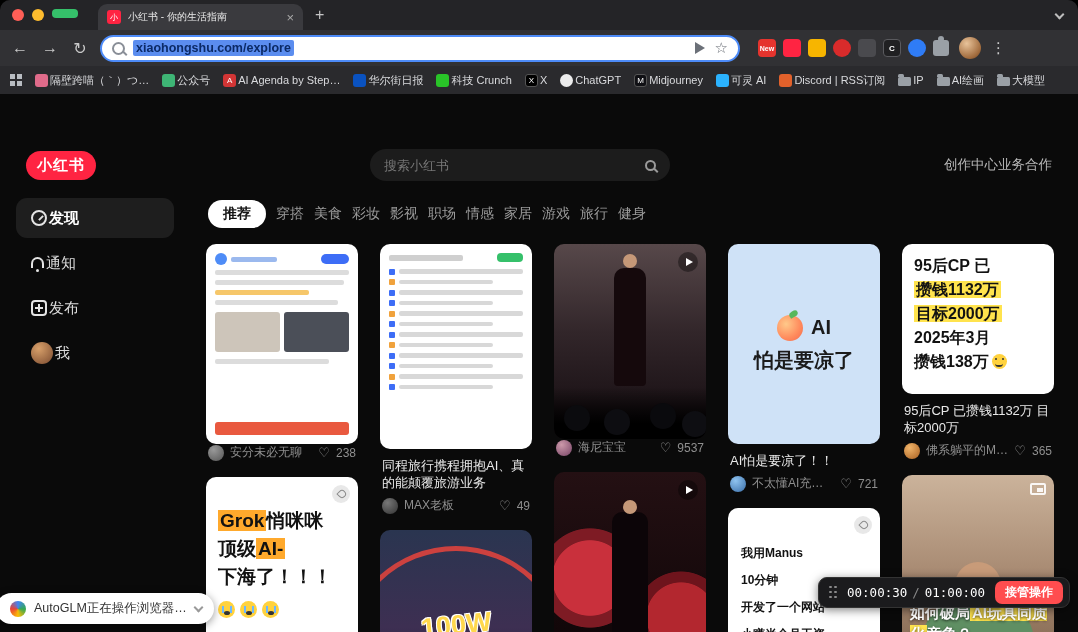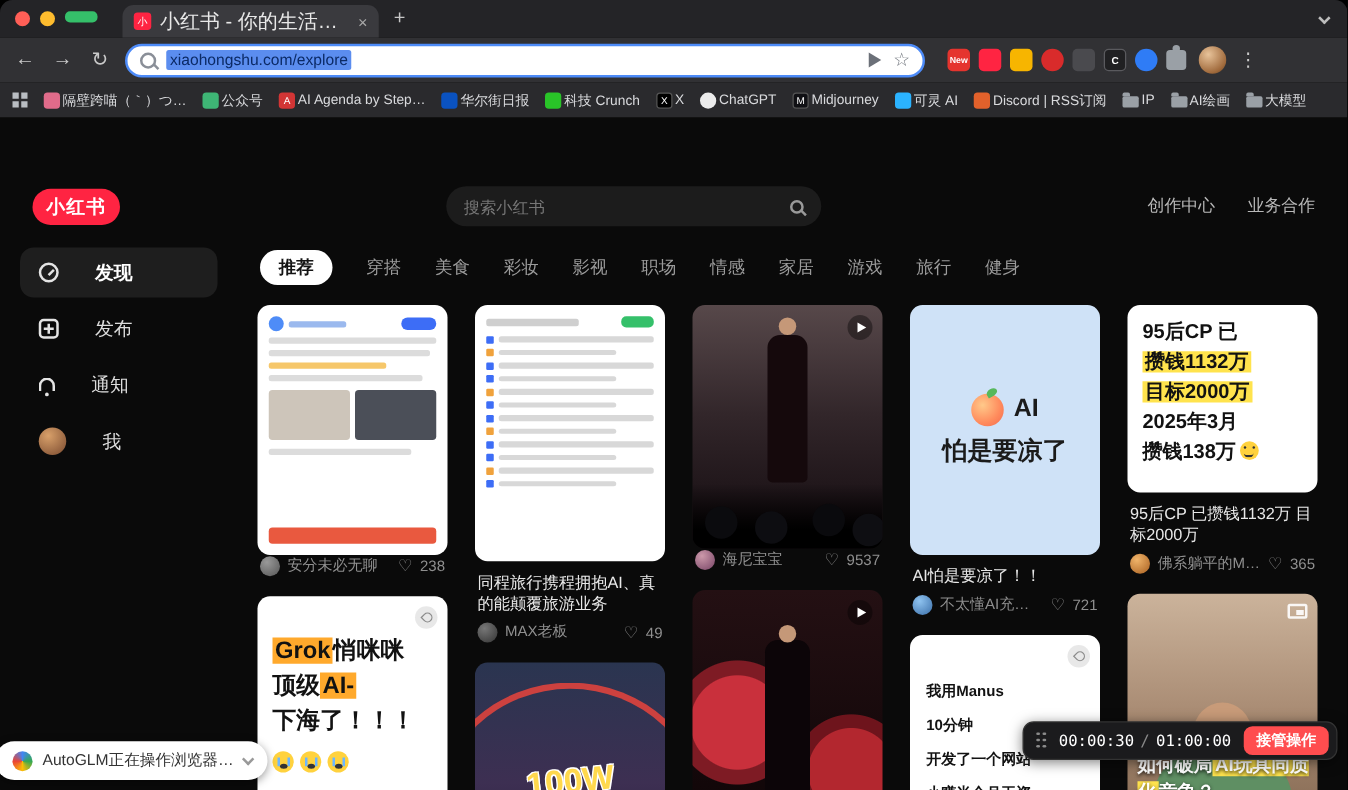--- a/index.html
+++ b/index.html
@@ -6,33 +6,33 @@
   body { background:#000; font-family:"Liberation Sans","DejaVu Sans",sans-serif; }
   .window { position:relative; width:1078px; height:632px; overflow:hidden; background:#0a0a0a; border-radius:10px 10px 0 0; }
 
   
   .titlebar { height:30px; background:#242427; display:flex; align-items:center; padding:0 12px; position:relative; }
   .lights { display:flex; gap:8px; margin-right:20px; }
   .light { width:12px; height:12px; border-radius:50%; }
   .l-red{background:#ff5f57}.l-yellow{background:#febc2e}.l-green{background:#28c840}
   .tab { display:flex; align-items:center; gap:7px; width:205px; height:26px; margin-top:4px; background:#3a3a3e; border-radius:9px 9px 0 0; padding:0 9px; }
   .tab-fav { width:14px; height:14px; background:#ff2442; border-radius:3px; color:#fff; font-size:8px; display:flex; align-items:center; justify-content:center; flex:none;}
-  .tab-title { color:#e8e8e8; font-size:16px; white-space:nowrap; overflow:hidden; text-overflow:ellipsis; flex:1;text-align:center;}
+  .tab-title { color:#e8e8e8; font-size:10px; white-space:nowrap; overflow:hidden; text-overflow:ellipsis; flex:1;}
   .tab-close { color:#a8a8a8; font-size:13px; line-height:1; }
   .newtab { color:#c6c6c6; font-size:16px; margin-left:12px; }
   .tabsearch { position:absolute; right:10px; top:7px; width:18px; height:18px; border-radius:50%; display:flex;align-items:center;justify-content:center;}
   .chev { width:7px; height:7px; border-right:2px solid #bdbdbd; border-bottom:2px solid #bdbdbd; transform:rotate(45deg); margin-top:-3px;}
 
   
   .toolbar { height:36px; background:#313134; display:flex; align-items:center; padding:0 10px; gap:10px; }
   .nav-glyph { color:#c9c9c9; font-size:16px; width:20px; text-align:center; }
   .omnibox { width:640px; height:27px; background:#fff; border:2px solid #4d8bf8; border-radius:15px; display:flex; align-items:center; padding:0 10px; gap:8px; }
   .site-info { width:13px; height:13px; border:2px solid #8a8f98; border-radius:50%; position:relative; flex:none;}
   .site-info::after{content:"";position:absolute;width:2px;height:5px;background:#8a8f98;right:-3px;bottom:-3px;transform:rotate(-45deg);}
-  .url-sel { background:#5b8def; color:#0b2a66; font-size:12.5px; padding:1px 3px; border-radius:2px; white-space:nowrap;}
+  .url-sel { background:#5b8def; color:#0b2a66; font-size:12.5px; padding:1px 3px; border-radius:2px; white-space:nowrap;font-weight:bold;}
   .omni-right { margin-left:auto; display:flex; align-items:center; gap:10px; }
   .send-tri { width:0; height:0; border-left:10px solid #6b7078; border-top:6px solid transparent; border-bottom:6px solid transparent; }
   .star { color:#6b7078; font-size:15px; }
   .exts { display:flex; align-items:center; gap:7px; margin-left:8px; }
   .ext { width:18px; height:18px; border-radius:4px; display:flex; align-items:center; justify-content:center; color:#fff; font-size:8px; font-weight:bold; }
   .e-new{background:#e5342e; font-size:7px;} .e-xhs{background:#ff2442;} .e-paw{background:#f7b500;}
   .e-panda{background:#d92b2b; border-radius:50%;} .e-dark{background:#4a4a4e;} .e-c{background:#202022; border:1px solid #5a5a5e;}
   .e-blue{background:#2f7cf6; border-radius:50%;}
   .puzzle { width:16px; height:16px; background:#9aa0a6; border-radius:3px; position:relative; }
   .puzzle::before{content:"";position:absolute;top:-4px;left:5px;width:6px;height:6px;background:#9aa0a6;border-radius:50%;}
@@ -50,37 +50,37 @@
 
   
   .page { position:absolute; top:94px; left:0; right:0; bottom:0; background:#0a0a0a; overflow:hidden; }
   .site-header { height:54px; display:flex; align-items:center; padding:0 26px;margin-top:44px; }
   .logo { background:#ff2442; color:#fff; font-size:15px; font-weight:bold; padding:5px 11px; border-radius:15px; letter-spacing:1px;}
   .search { width:300px; height:32px; margin:0 auto; background:#1c1c1c; border-radius:16px; display:flex; align-items:center; padding:0 14px; }
   .search input{ flex:1; background:transparent; border:none; outline:none; color:#ddd; font-size:13px; font-family:inherit;}
   .search input::placeholder{color:#777;}
   .mag { width:11px; height:11px; border:2px solid #9a9a9a; border-radius:50%; position:relative;}
   .mag::after{content:"";position:absolute;width:2px;height:5px;background:#9a9a9a;right:-3px;bottom:-4px;transform:rotate(-45deg);}
-  .hnav { display:flex; gap:26px; color:#b8b8b8; font-size:13.5px;text-align:right; }
+  .hnav { display:flex; color:#b8b8b8; font-size:13.5px;text-align:right; }
 
   .body-row { display:flex; }
   .sidebar { width:190px; padding:6px 16px; flex:none;}
-  .side-item { height:40px; display:flex; align-items:center; gap:29px; color:#dcdcdc; font-size:15px; padding:0 15px; border-radius:11px; margin-bottom:5px;}
+  .side-item { height:40px; display:flex; align-items:center; gap:2px; color:#dcdcdc; font-size:15px; padding:0 15px; border-radius:11px; margin-bottom:5px;}
   .side-item.active { background:#1e1e1e; color:#fff; font-weight:bold; }
   .ic-discover{width:16px;height:16px;border:2px solid #e4e4e4;border-radius:50%;position:relative;}
   .ic-discover::after{content:"";position:absolute;left:5px;top:5px;width:6px;height:2px;background:#e4e4e4;transform:rotate(-45deg);}
   .ic-publish{width:16px;height:16px;border:2px solid #e4e4e4;border-radius:4px;position:relative;}
   .ic-publish::before{content:"";position:absolute;left:5px;top:2px;width:2px;height:8px;background:#e4e4e4;}
   .ic-publish::after{content:"";position:absolute;left:2px;top:5px;width:8px;height:2px;background:#e4e4e4;}
   .ic-bell{width:13px;height:11px;border:2px solid #e4e4e4;border-bottom:none;border-radius:8px 8px 0 0;position:relative;margin-top:-2px;}
   .ic-bell::after{content:"";position:absolute;left:3px;bottom:-4px;width:3px;height:3px;background:#e4e4e4;border-radius:50%;}
   .ic-me{width:22px;height:22px;border-radius:50%;background:radial-gradient(circle at 35% 30%, #d8a06a, #7a4a2f);}
 
   .main { flex:1; padding:2px 20px 0 8px; }
-  .tabsrow { display:flex; align-items:center; gap:27px; height:40px; padding-left:10px; color:#9b9b9b; font-size:14px; }
+  .tabsrow { display:flex; align-items:center; gap:10px; height:40px; padding-left:10px; color:#9b9b9b; font-size:14px; }
   .cat { flex:none; }
   .cat.active { background:#fff; color:#141414; font-weight:bold; padding:5px 15px; border-radius:16px; }
 
   .grid { display:flex; gap:22px; padding:10px 0 0 8px; }
   .col { width:152px; display:flex; flex-direction:column; gap:16px; flex:none;}
   .card {}
   .thumb { border-radius:10px; position:relative; overflow:hidden; }
   .ctitle { font-size:13px; color:#e8e8e8; line-height:17px; margin:8px 2px 6px; display:-webkit-box; -webkit-line-clamp:2; -webkit-box-orient:vertical; overflow:hidden;}
   .meta { display:flex; align-items:center; gap:6px; color:#8f8f8f; font-size:12px; padding:0 2px;}
   .mava { width:16px; height:16px; border-radius:50%; flex:none;}
@@ -301,26 +301,26 @@
       </div>
     </div>
 
     <div class="body-row">
       <div class="sidebar">
         <div class="side-item active">
             <span class="ic-discover"></span>
             <span>发现</span>
           </div>
         <div class="side-item">
+            <span class="ic-bell"></span>
+            <span>通知</span>
+          </div>
+        <div class="side-item">
             <span class="ic-publish"></span>
             <span>发布</span>
-          </div>
-        <div class="side-item">
-            <span class="ic-bell"></span>
-            <span>通知</span>
           </div>
         <div class="side-item">
             <span class="ic-me"></span>
             <span>我</span>
           </div>
       </div>
 
       <div class="main">
         <div class="tabsrow">
           <span class="cat active">推荐</span>

